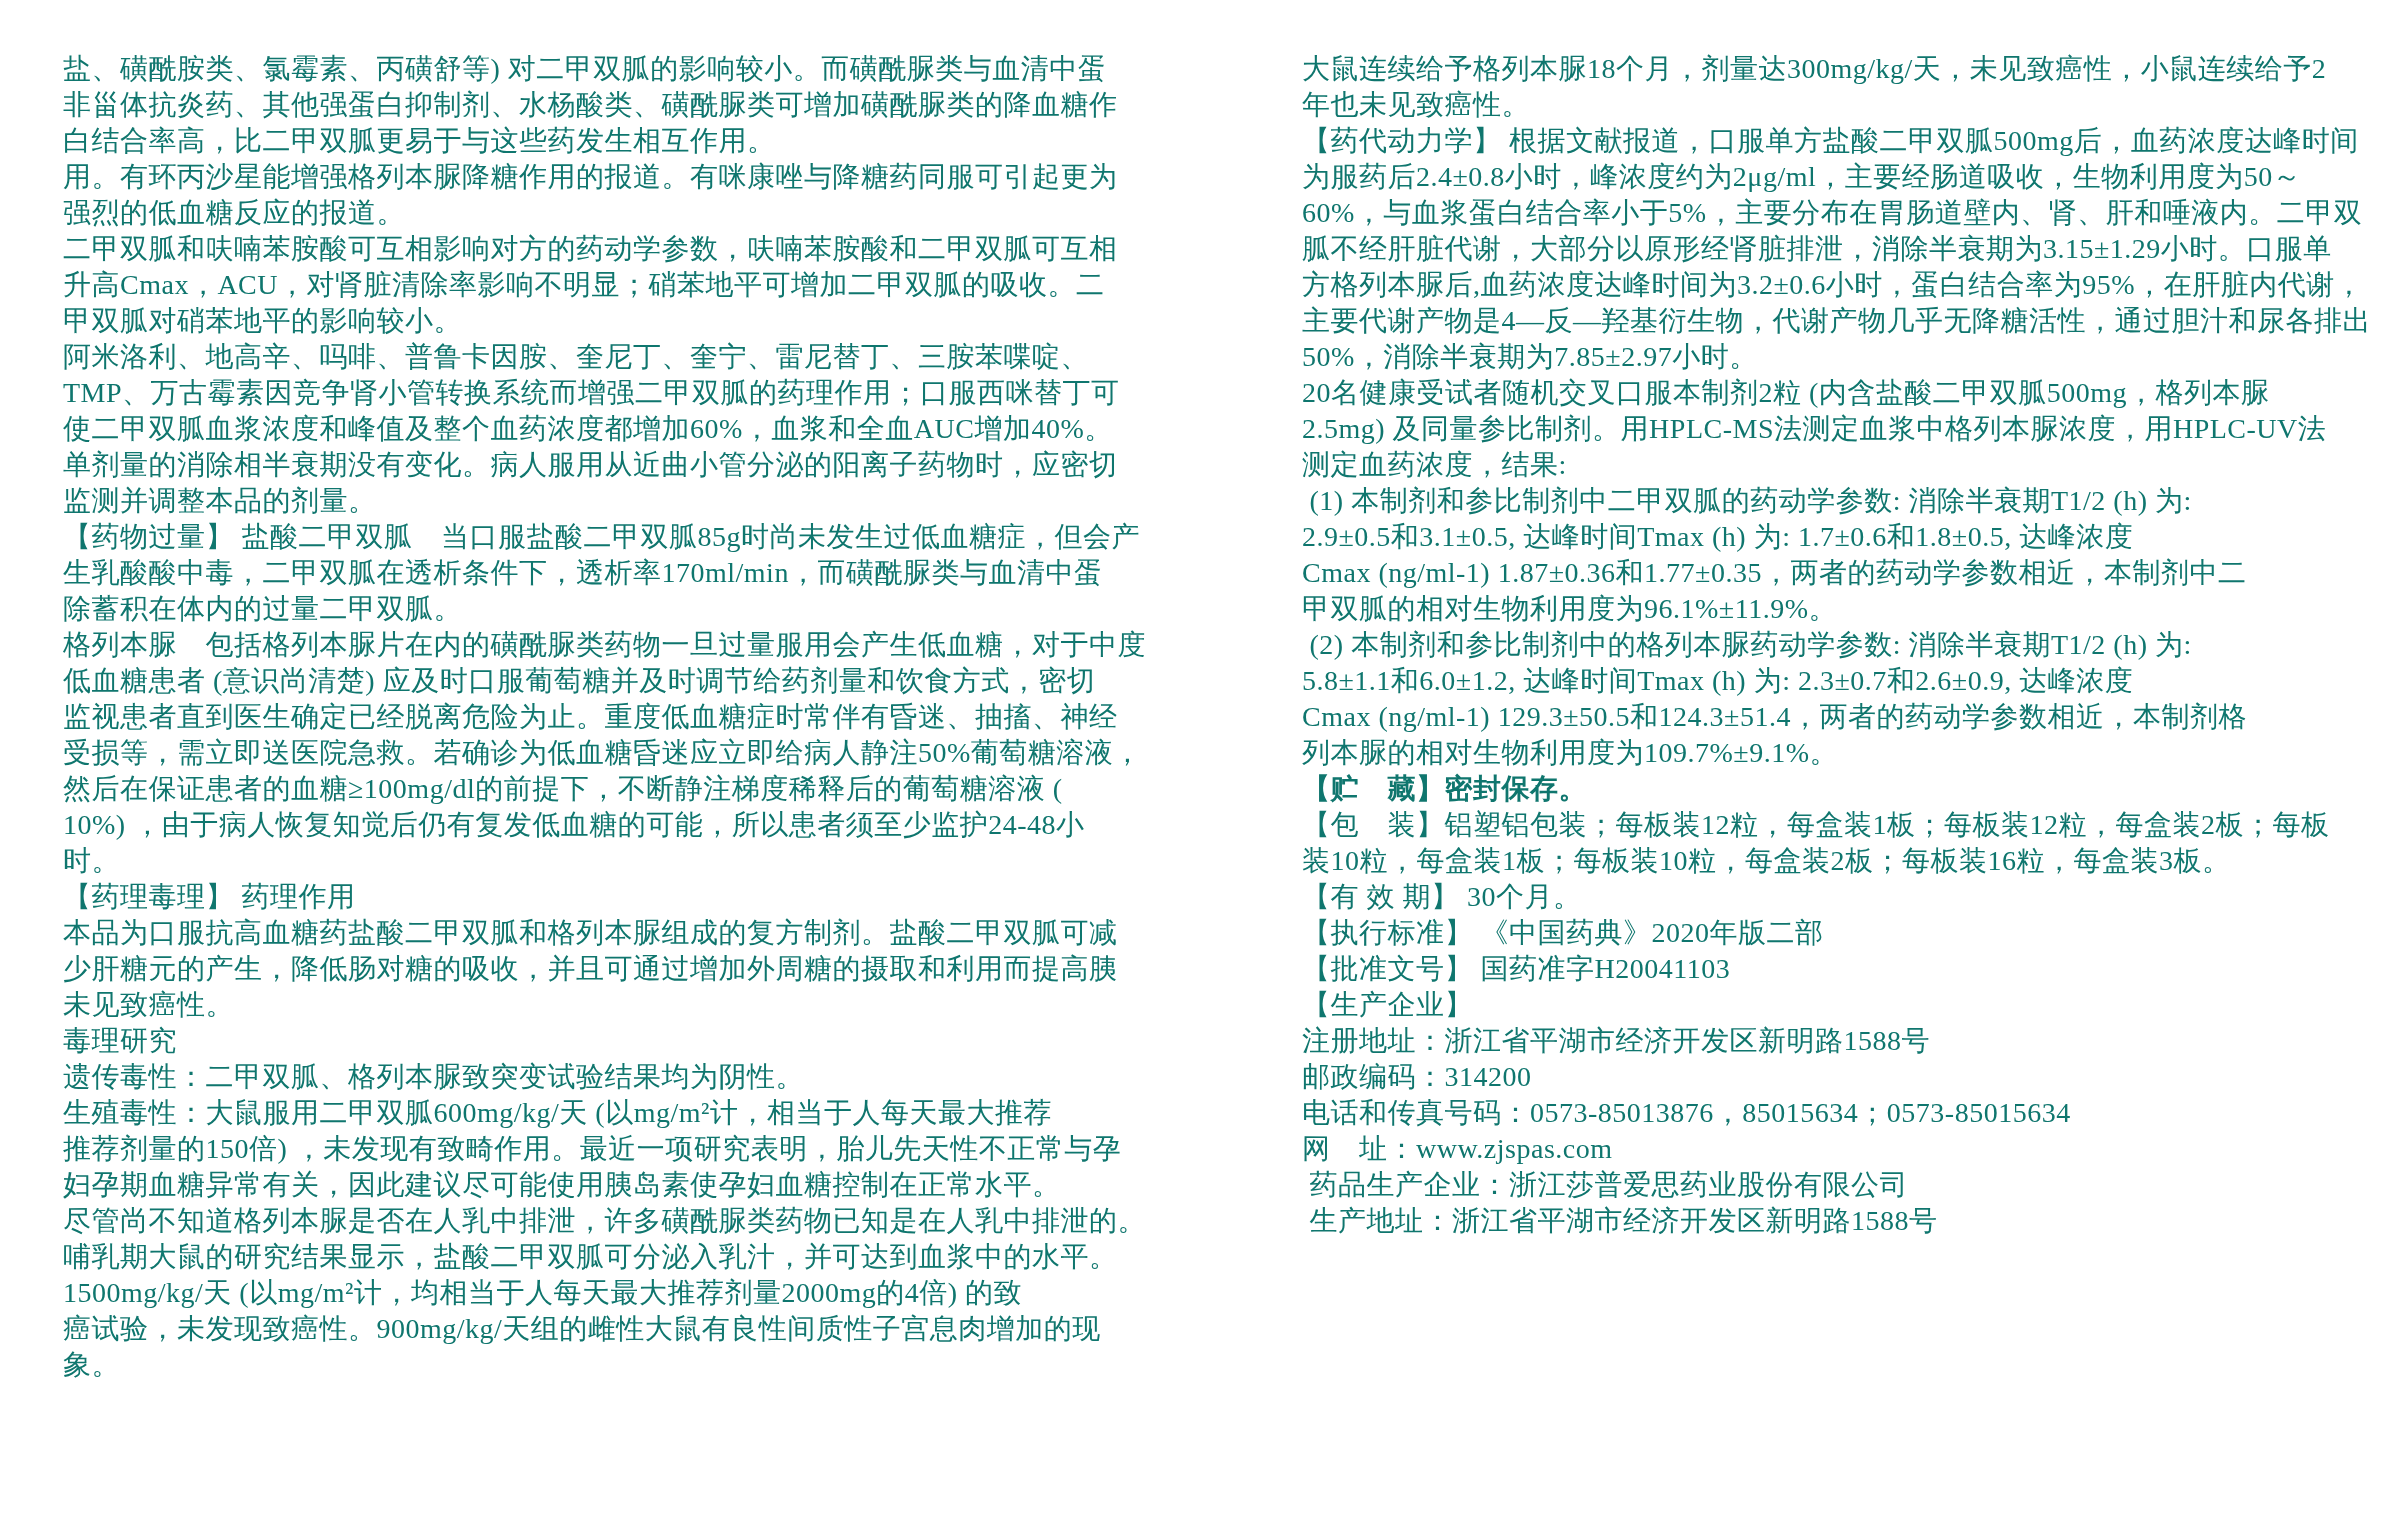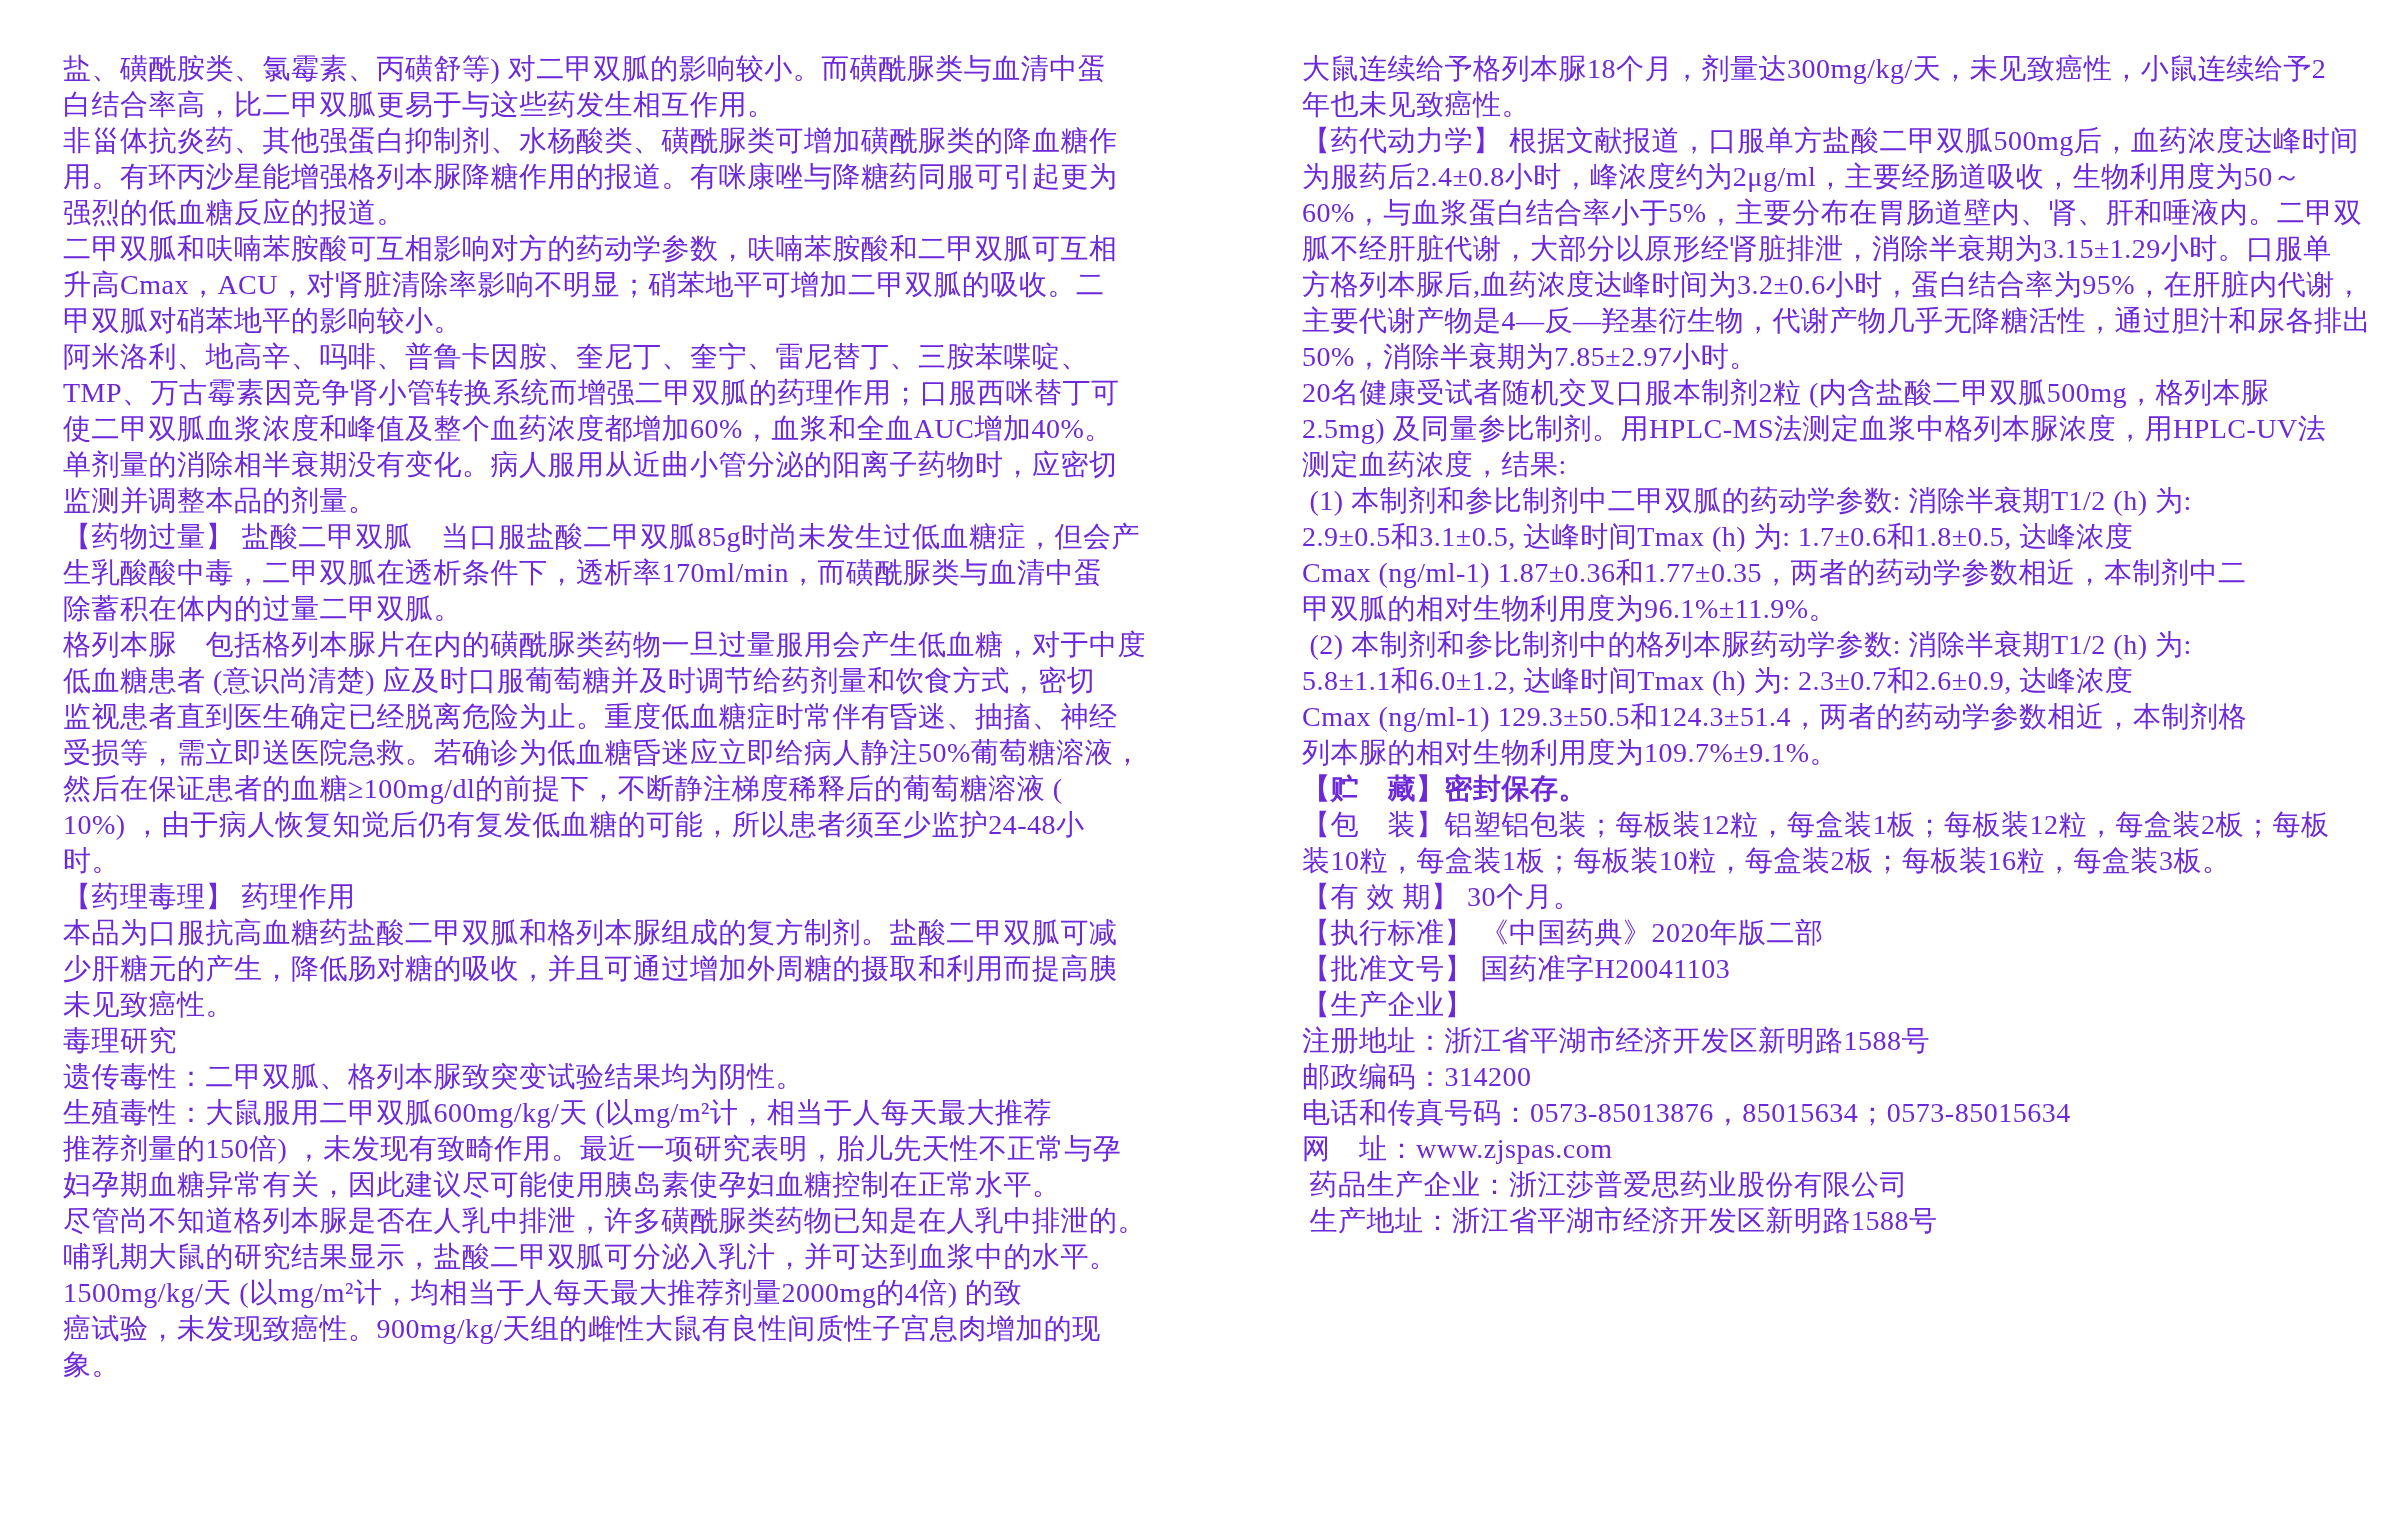--- a/index.html
+++ b/index.html
@@ -15,40 +15,40 @@
     overflow: hidden;
     font-family: "Liberation Serif", "DejaVu Serif", serif;
     color: #000000;
   }
   .column {
     position: absolute;
     top: 51px;
     font-size: 28px;
     line-height: 36px;
     letter-spacing: 0.5px;
-    color: #6d28d9;
+    color: #0f766e;
   }
   .column-left  { left: 63px;   width: 1077px; }
   .column-right { left: 1302px; width: 1077px; }
   .text-line {
     height: 36px;
     white-space: pre;
   }
   .text-line.bold {
     font-weight: bold;
   }
 </style>
 </head>
 <body>
 
 <div class="page">
   <div class="column column-left">
       <div class="text-line">盐、磺酰胺类、氯霉素、丙磺舒等) 对二甲双胍的影响较小。而磺酰脲类与血清中蛋</div>
+      <div class="text-line">非甾体抗炎药、其他强蛋白抑制剂、水杨酸类、磺酰脲类可增加磺酰脲类的降血糖作</div>
       <div class="text-line">白结合率高，比二甲双胍更易于与这些药发生相互作用。</div>
-      <div class="text-line">非甾体抗炎药、其他强蛋白抑制剂、水杨酸类、磺酰脲类可增加磺酰脲类的降血糖作</div>
       <div class="text-line">用。有环丙沙星能增强格列本脲降糖作用的报道。有咪康唑与降糖药同服可引起更为</div>
       <div class="text-line">强烈的低血糖反应的报道。</div>
       <div class="text-line">二甲双胍和呋喃苯胺酸可互相影响对方的药动学参数，呋喃苯胺酸和二甲双胍可互相</div>
       <div class="text-line">升高Cmax，ACU，对肾脏清除率影响不明显；硝苯地平可增加二甲双胍的吸收。二</div>
       <div class="text-line">甲双胍对硝苯地平的影响较小。</div>
       <div class="text-line">阿米洛利、地高辛、吗啡、普鲁卡因胺、奎尼丁、奎宁、雷尼替丁、三胺苯喋啶、</div>
       <div class="text-line">TMP、万古霉素因竞争肾小管转换系统而增强二甲双胍的药理作用；口服西咪替丁可</div>
       <div class="text-line">使二甲双胍血浆浓度和峰值及整个血药浓度都增加60%，血浆和全血AUC增加40%。</div>
       <div class="text-line">单剂量的消除相半衰期没有变化。病人服用从近曲小管分泌的阳离子药物时，应密切</div>
       <div class="text-line">监测并调整本品的剂量。</div>

